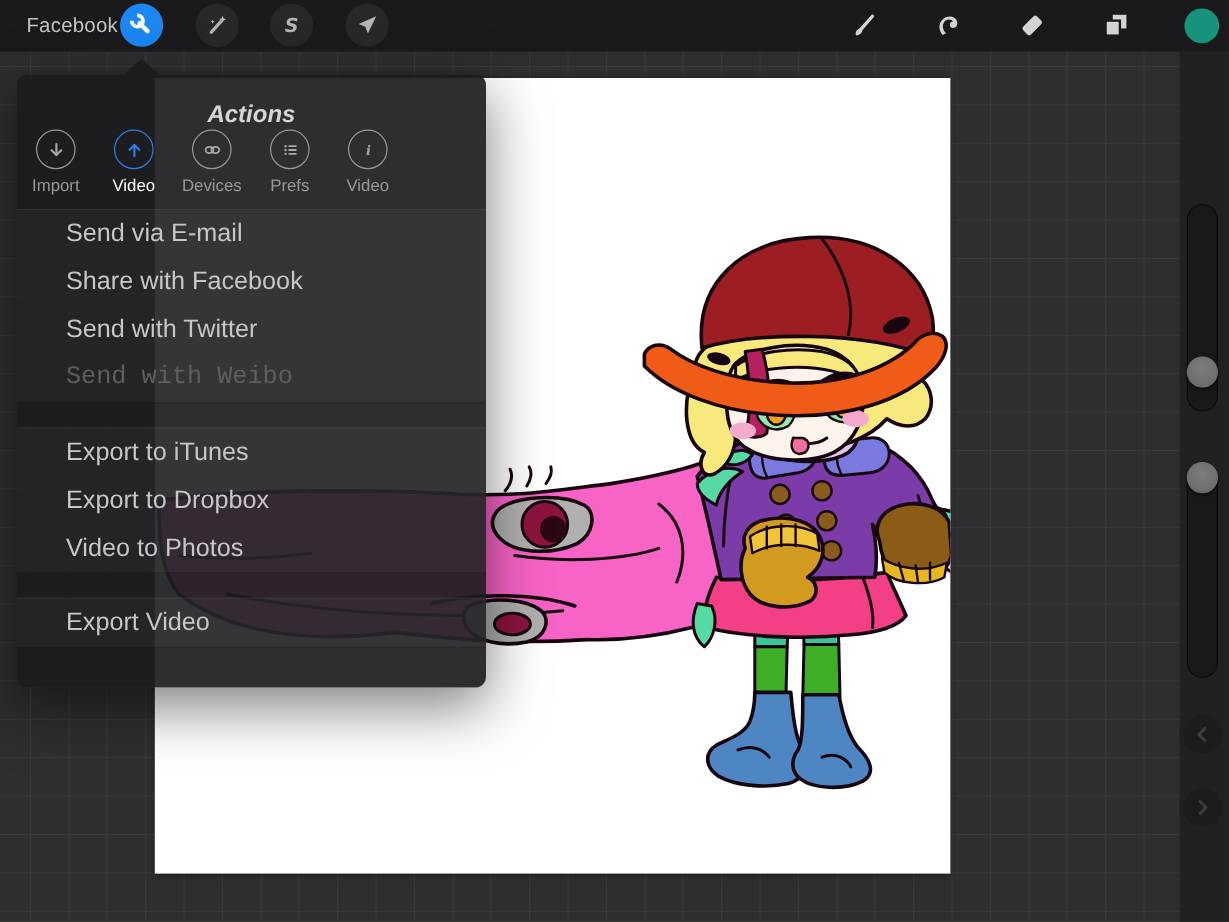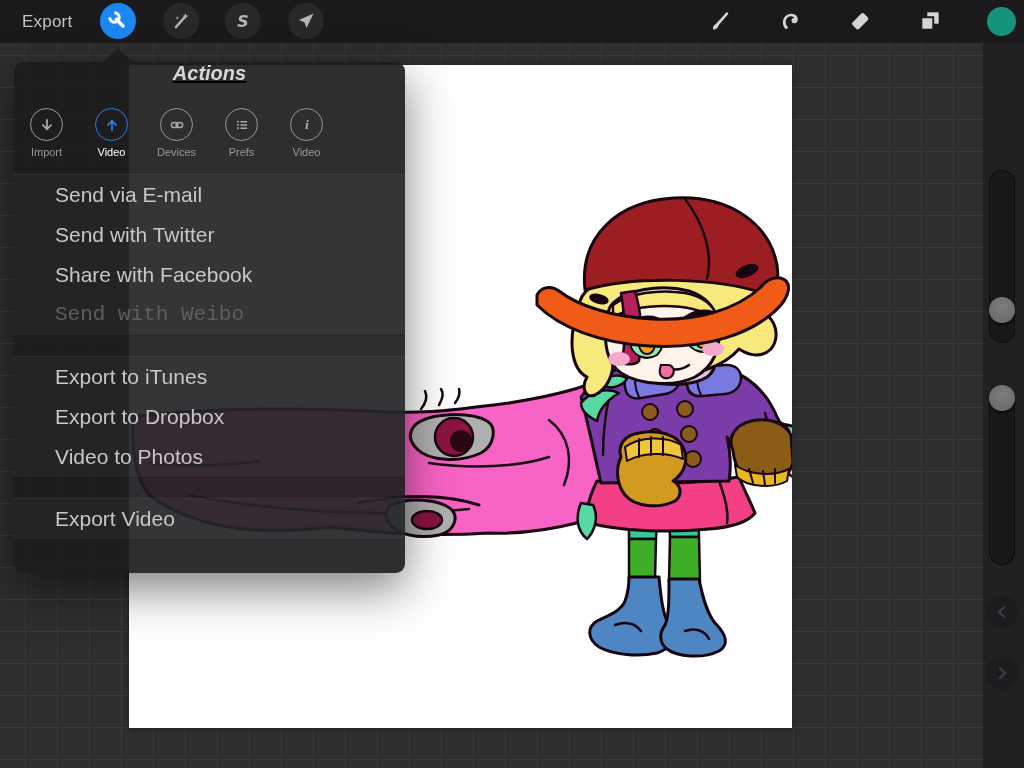--- a/index.html
+++ b/index.html
@@ -44,27 +44,27 @@
     background:#ffffff; box-shadow:0 1px 5px rgba(0,0,0,.4); z-index:10; }
   .canvas svg { position:absolute; inset:0; }
 
   
   .popup { position:absolute; left:14px; top:62px; width:391px; height:511px;
     background:rgba(28,28,31,0.92); border-radius:9px; z-index:40;
     box-shadow:0 16px 48px rgba(0,0,0,.5); }
   .popup::before { content:""; position:absolute; left:89px; top:-13px;
     border-left:15px solid transparent; border-right:15px solid transparent;
     border-bottom:13px solid rgba(28,28,31,0.96); }
-  .popup-header { height:46px; display:flex; align-items:flex-start; justify-content:center;text-decoration:underline; }
+  .popup-header { height:46px; display:flex; align-items:flex-end; justify-content:center; }
   .popup-title { color:#d6d6d6; font-size:20px; font-weight:bold; font-style:italic; }
   .tabs { height:66px; display:flex; }
   .tab { width:65px; display:flex; flex-direction:column; align-items:center; }
   .tab-circle { width:33px; height:33px; border-radius:50%; border:1.5px solid #9a9a9a;
     display:flex; align-items:center; justify-content:center; }
-  .tab-label { margin-top:5px; font-size:11px; color:#999999; }
+  .tab-label { margin-top:5px; font-size:14px; color:#999999; }
   .tab.selected .tab-circle { border-color:#2b80e8; }
   .tab.selected .tab-label { color:#ffffff; }
   .menu-group { background:rgba(255,255,255,0.035);
     border-top:1px solid rgba(255,255,255,0.05);
     border-bottom:1px solid rgba(0,0,0,0.25); }
   .menu-gap { height:20px; }
   .menu-item { height:40px; line-height:40px; padding-left:41px; font-size:21px;
     color:#c7c7c7; }
   .menu-item.disabled { color:#5f5f5f;font-family:Liberation Mono, monospace; }
 </style>
@@ -188,21 +188,21 @@
       <polyline points="9,2 4,7 9,12" fill="none" stroke="#3d3d41" stroke-width="2.4" stroke-linecap="round" stroke-linejoin="round"></polyline>
     </svg>
   </div>
   <div class="navbtn" style="top:657px;">
     <svg width="14" height="14" viewBox="0 0 14 14">
       <polyline points="5,2 10,7 5,12" fill="none" stroke="#3d3d41" stroke-width="2.4" stroke-linecap="round" stroke-linejoin="round"></polyline>
     </svg>
   </div>
 
   <div class="topbar">
-    <div class="gallery">Export</div>
+    <div class="gallery">Facebook</div>
 
     <div class="toolbtn active" style="left:100px;">
       <svg width="24" height="24" viewBox="0 0 24 24">
         <g transform="rotate(-45 12 12)">
           <path d="M8.8,3.6 A4.7,4.7 0 1 0 15.2,3.6" fill="none" stroke="#ffffff" stroke-width="3"></path>
           <line x1="12" y1="9.6" x2="12" y2="19" stroke="#ffffff" stroke-width="3.6" stroke-linecap="round"></line>
         </g>
       </svg>
     </div>
 
@@ -307,22 +307,22 @@
           <svg width="18" height="18" viewBox="0 0 18 18">
             <text x="9" y="13" font-size="11" font-style="italic" font-weight="bold" text-anchor="middle" fill="#a8a8a8" font-family="DejaVu Serif, serif">i</text>
           </svg>
         </div>
         <div class="tab-label">Video</div>
       </div>
     </div>
 
     <div class="menu-group">
       <div class="menu-item">Send via E-mail</div>
+      <div class="menu-item">Share with Facebook</div>
       <div class="menu-item">Send with Twitter</div>
-      <div class="menu-item">Share with Facebook</div>
       <div class="menu-item disabled">Send with Weibo</div>
     </div>
     <div class="menu-gap"></div>
     <div class="menu-group">
       <div class="menu-item">Export to iTunes</div>
       <div class="menu-item">Export to Dropbox</div>
       <div class="menu-item">Video to Photos</div>
     </div>
     <div class="menu-gap"></div>
     <div class="menu-group">

